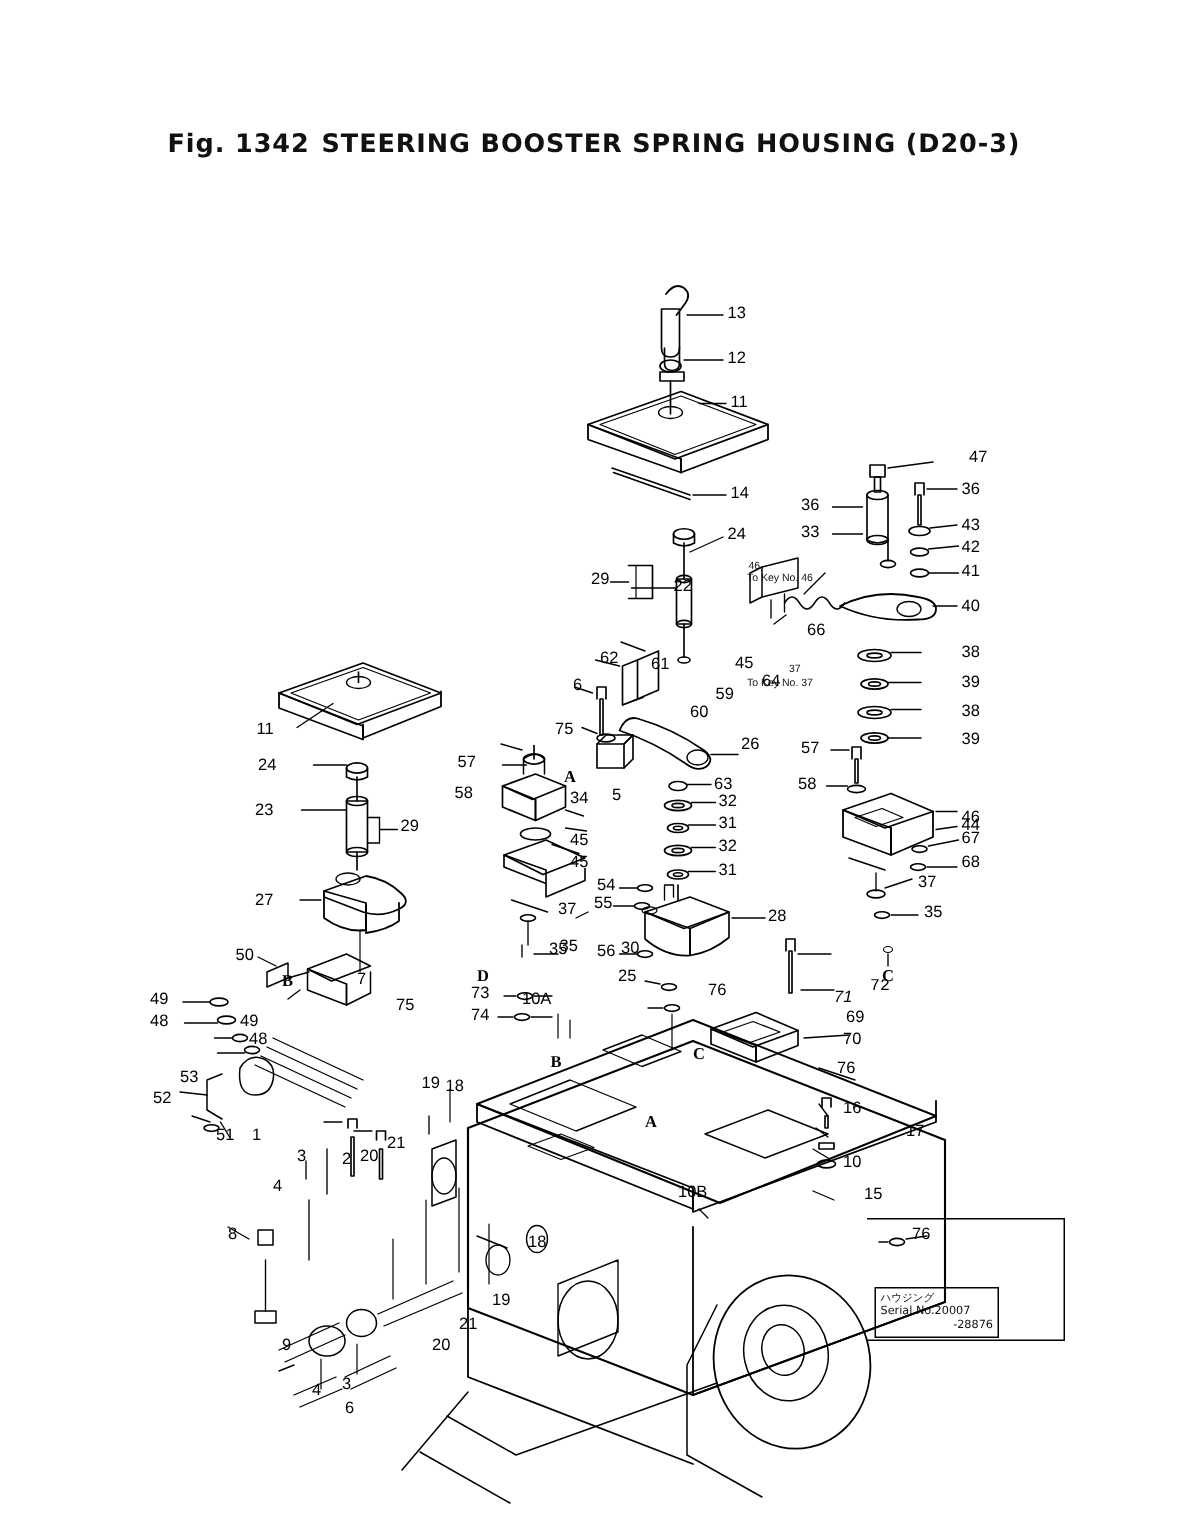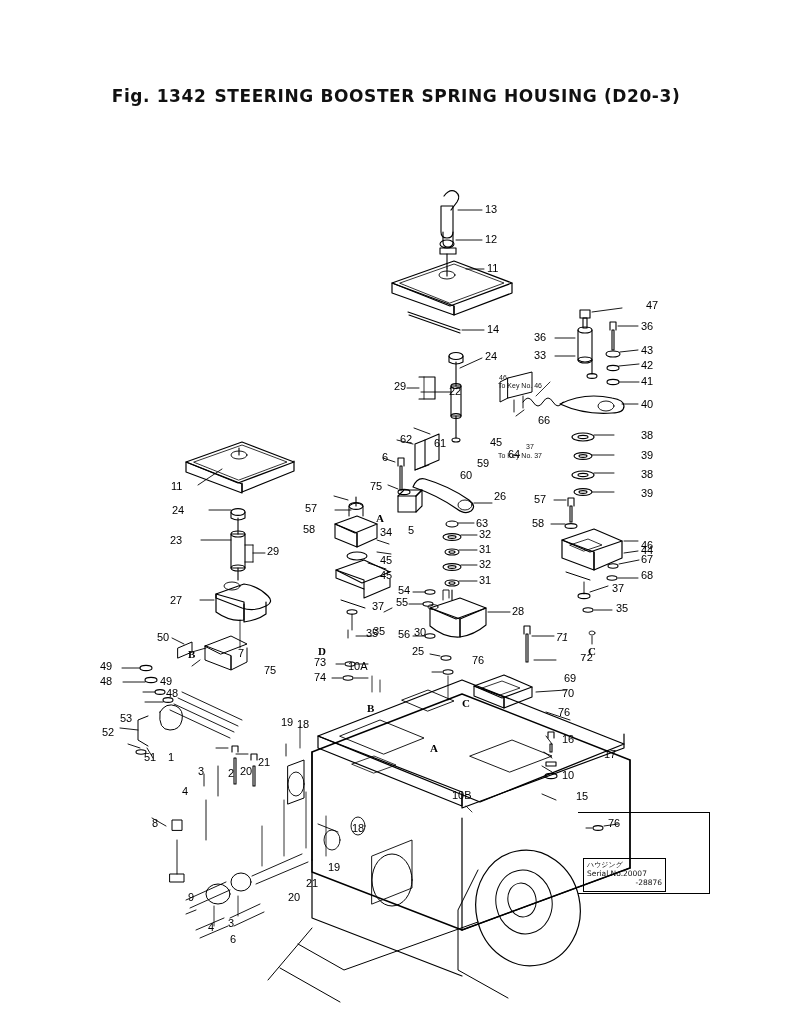--- a/index.html
+++ b/index.html
@@ -543,21 +543,21 @@
   <div class="callout" style="left:264px;  top:665px;">75</div>
   <div class="callout" style="left:314px;  top:657px;">73</div>
   <div class="callout" style="left:314px;  top:672px;">74</div>
   <div class="callout" style="left:348px;  top:661px;">10A</div>
   <div class="callout" style="left:452px;  top:790px;">10B</div>
   <div class="callout" style="left:412px;  top:646px;">25</div>
   <div class="callout" style="left:414px;  top:627px;">30</div>
   <div class="callout" style="left:472px;  top:655px;">76</div>
   <div class="callout" style="left:558px;  top:707px;">76</div>
   <div class="callout" style="left:608px;  top:818px;">76</div>
-  <div class="callout" style="left:556px;  top:632px;font-style:italic;">71</div>
+  <div class="callout" style="left:556px;  top:660px;font-style:italic;">71</div>
   <div class="callout" style="left:580px;  top:653px;font-family:Liberation Mono, monospace;">72</div>
   <div class="callout" style="left:564px;  top:673px;">69</div>
   <div class="callout" style="left:562px;  top:688px;">70</div>
   <div class="callout" style="left:562px;  top:734px;">16</div>
   <div class="callout" style="left:562px;  top:749px;margin-left:42px;">17</div>
   <div class="callout" style="left:562px;  top:770px;">10</div>
   <div class="callout" style="left:576px;  top:791px;">15</div>
   <div class="callout" style="left:297px;  top:719px;">18</div>
   <div class="callout" style="left:352px;  top:823px;">18</div>
   <div class="callout" style="left:281px;  top:717px;">19</div>

